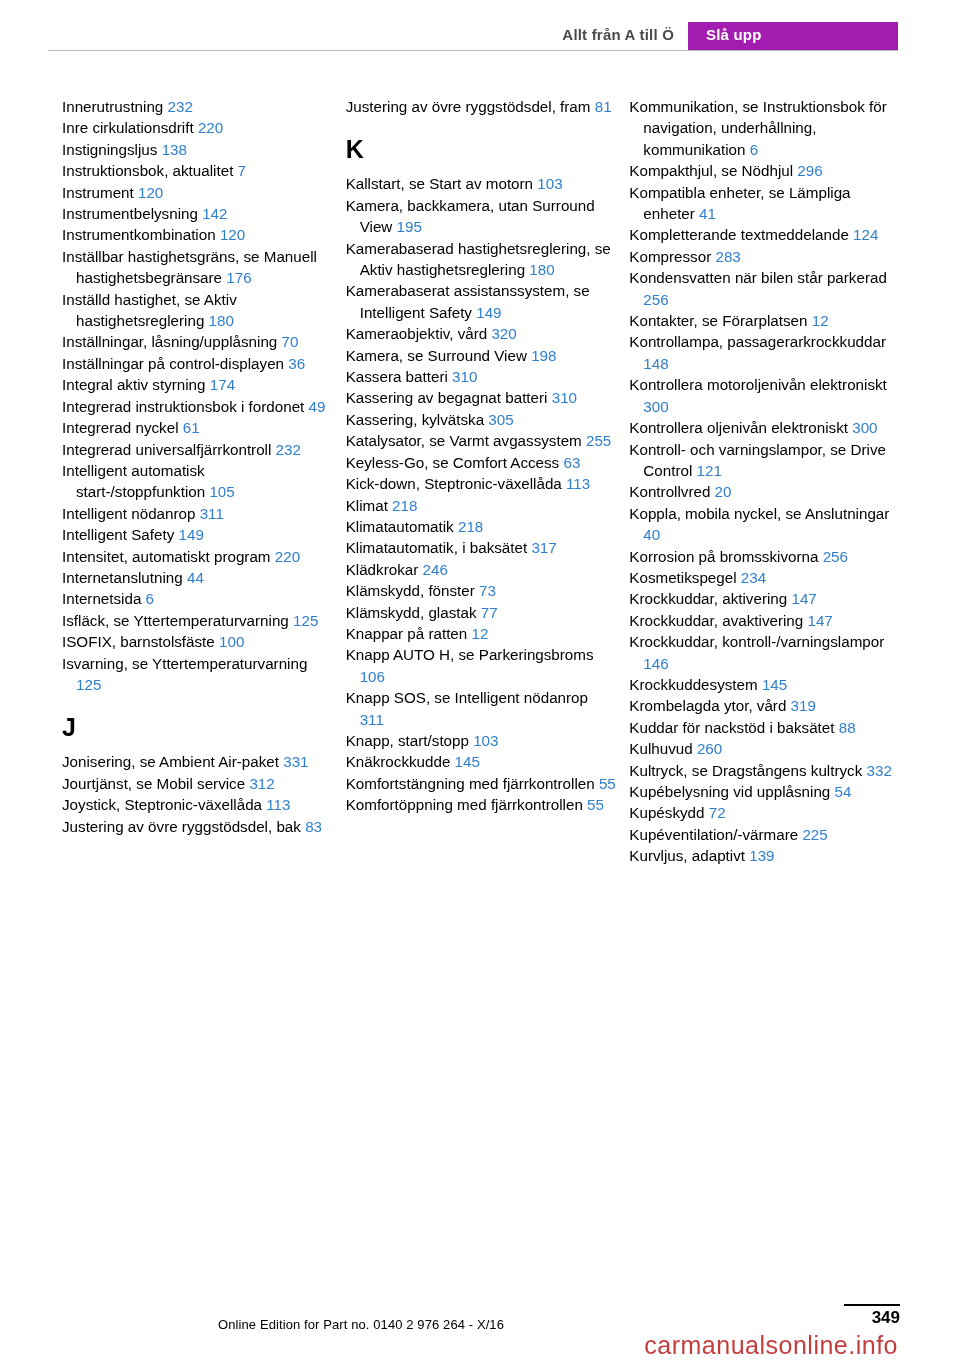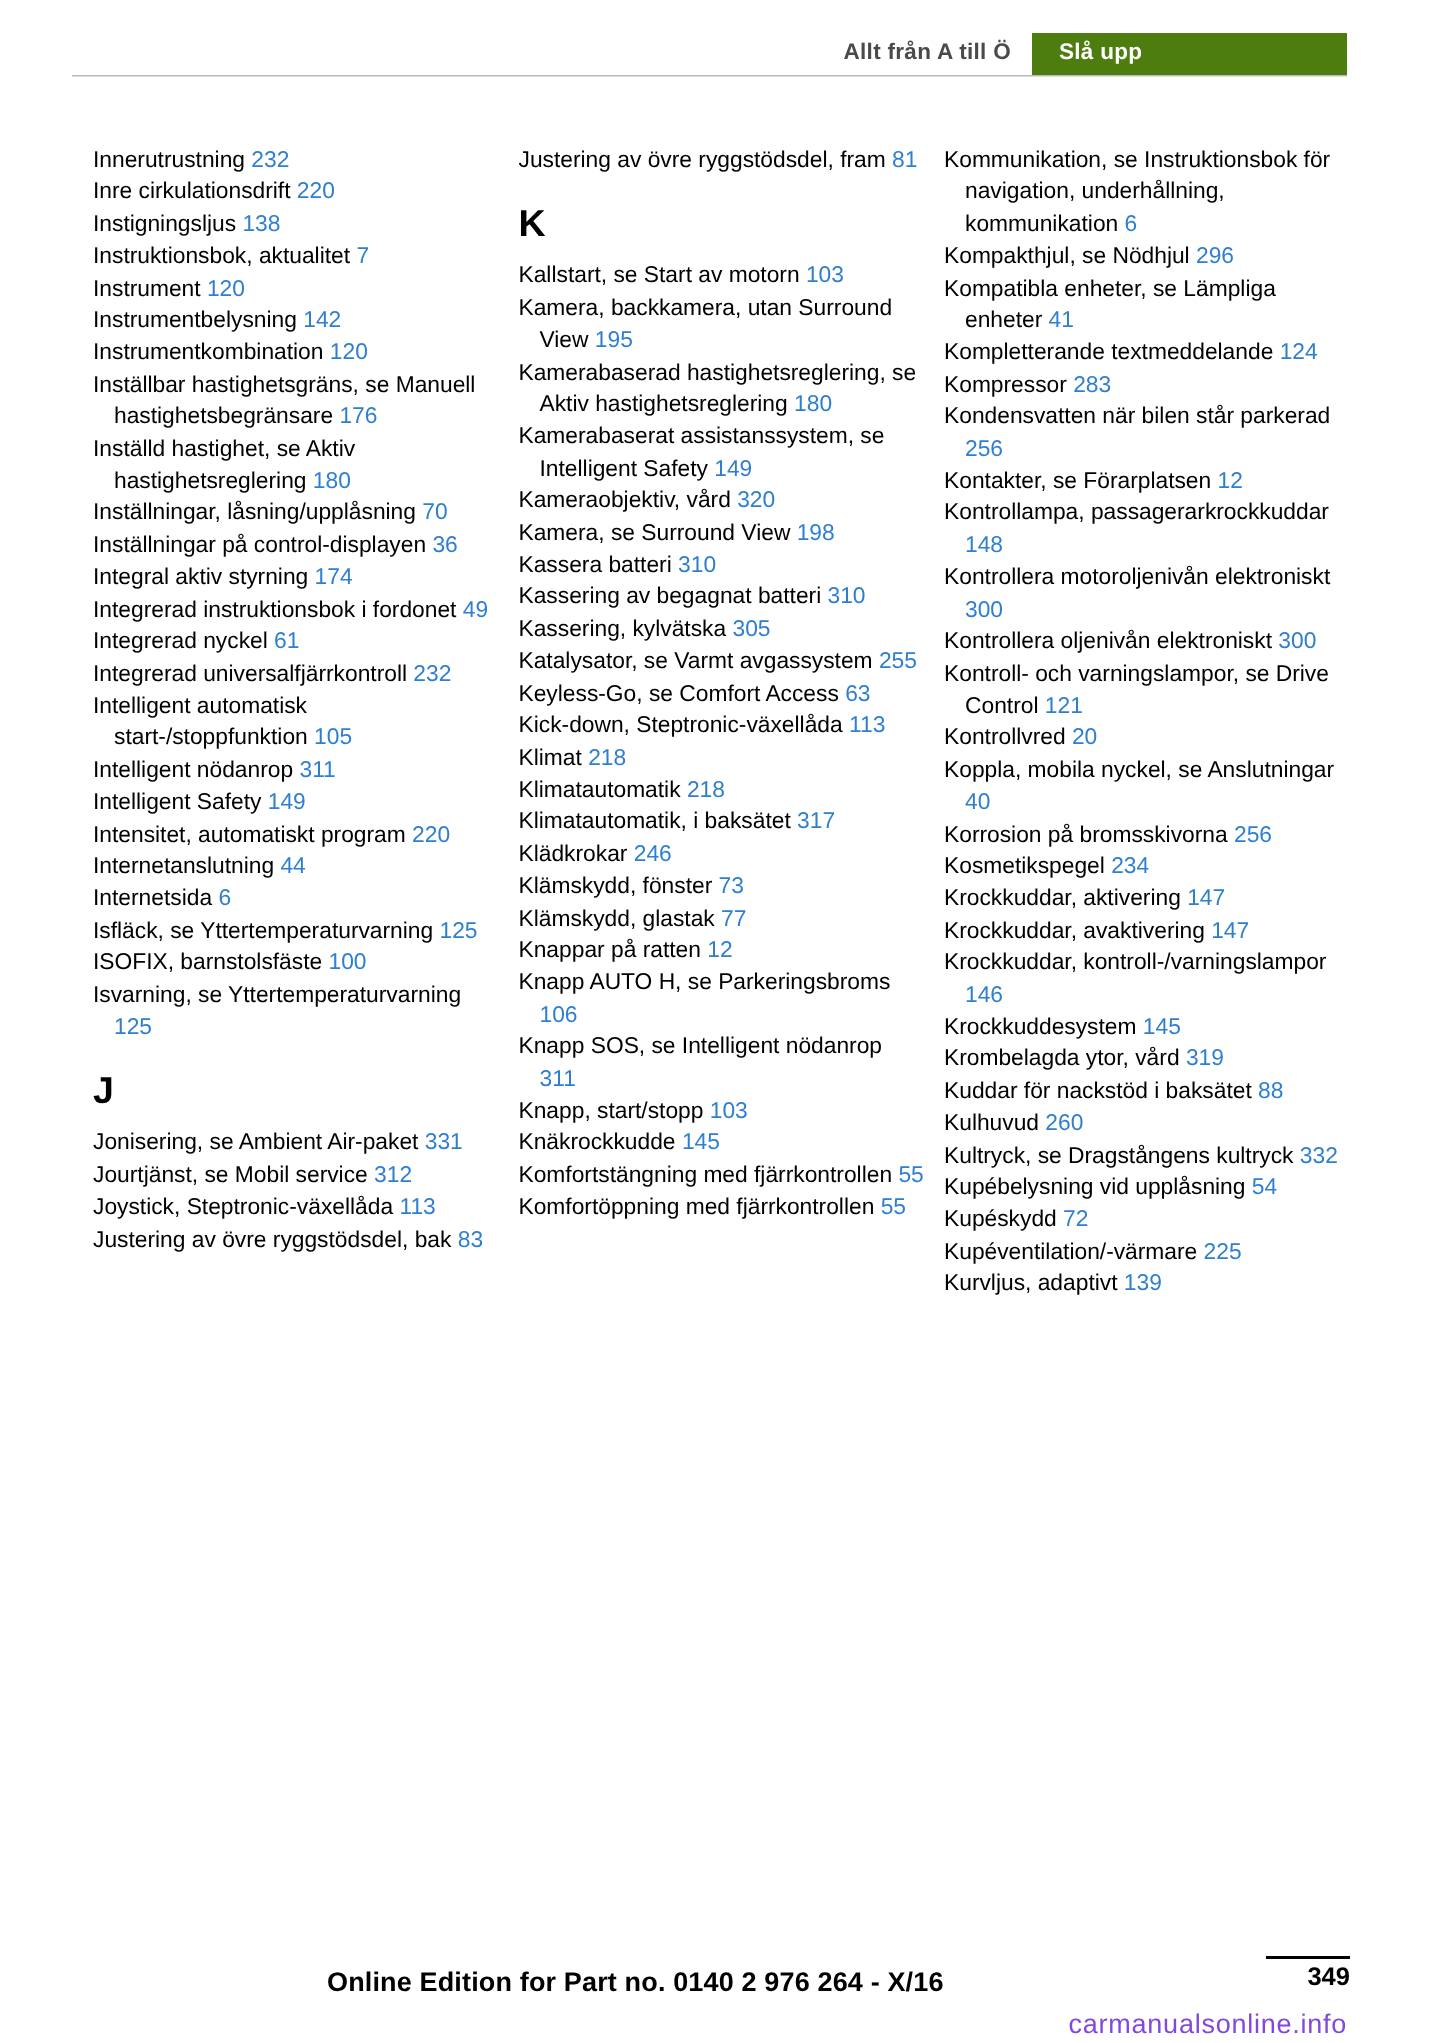--- a/index.html
+++ b/index.html
@@ -30,21 +30,21 @@
   }
   .header-label {
     font-size: 15px;
     font-weight: bold;
     color: #4a4a4a;
     padding: 4px 14px 0 0;
     white-space: nowrap;
     letter-spacing: 0.2px;
   }
   .header-tab {
-    background: #4d7c0f;
+    background: #a21caf;
     color: #ffffff;
     font-size: 15px;
     font-weight: bold;
     padding: 4px 10px 0 18px;
     min-width: 210px;
     white-space: nowrap;
     letter-spacing: 0.2px;
   }
   .header-rule {
     position: absolute;
@@ -102,30 +102,30 @@
     position: absolute;
     right: 0;
     bottom: 8px;
     font-size: 17px;
     font-weight: bold;
   }
   .edition {
     position: absolute;
     left: 156px;
     bottom: 4px;
-    font-size: 18px;
-    font-weight: bold;
+    font-size: 13px;
+    font-weight: normal;
     letter-spacing: 0.1px;
   }
   .watermark {
     position: absolute;
     right: 62px;
     bottom: 2px;
-    font-size: 18px;
-    color: #6d28d9;
+    font-size: 25px;
+    color: #b91c1c;
     letter-spacing: 0.5px;
     opacity: 0.85;
     pointer-events: none;
   }
 </style>
 </head>
 <body>
 
 <div class="header">
   <div class="header-inner">

